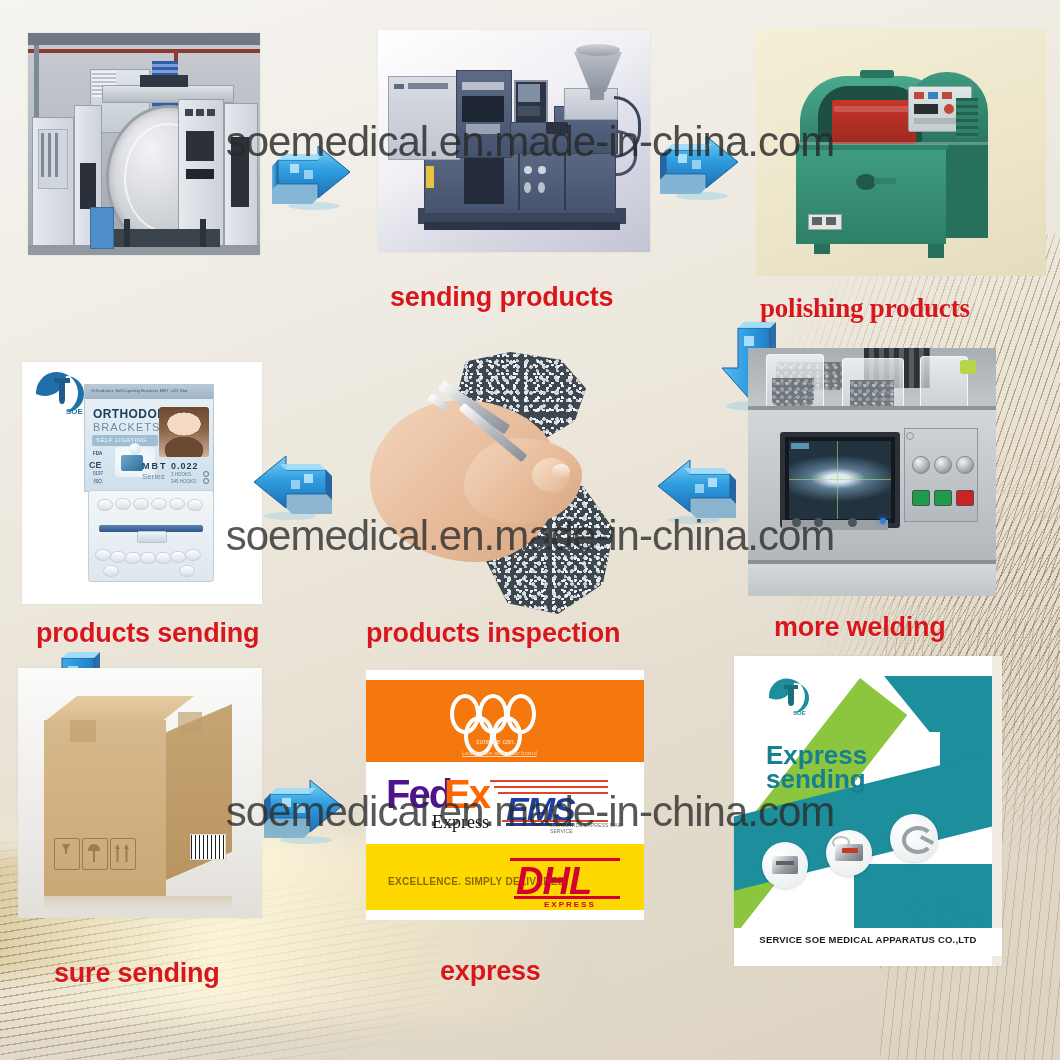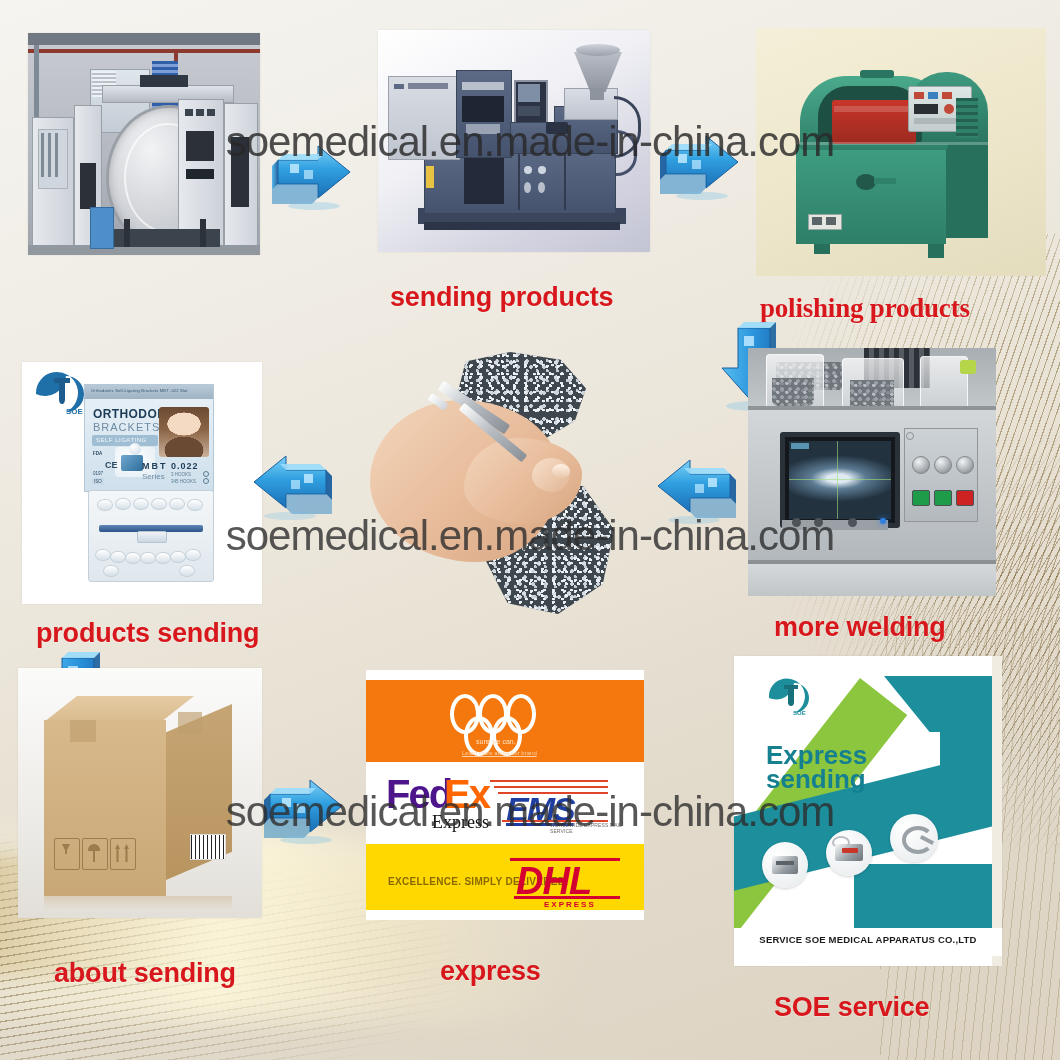--- a/index.html
+++ b/index.html
@@ -468,21 +468,21 @@
 
       <div style="position:absolute;left:86px;top:76px;font-size:9px;font-weight:bold;color:#1d3c57;letter-spacing:1px;">0.022</div>
       <div style="position:absolute;left:86px;top:87px;font-size:4.5px;color:#5a7b92;">3 HOOKS</div>
       <div style="position:absolute;left:86px;top:94px;font-size:4.5px;color:#5a7b92;">345 HOOKS</div>
       <div style="position:absolute;left:118px;top:86px;width:4px;height:4px;border:1px solid #5a7b92;border-radius:50%;"></div>
       <div style="position:absolute;left:118px;top:93px;width:4px;height:4px;border:1px solid #5a7b92;border-radius:50%;"></div>
       <div style="position:absolute;left:57px;top:76px;font-size:9px;font-weight:bold;color:#1d3c57;letter-spacing:2px;">MBT</div>
       <div style="position:absolute;left:57px;top:87px;font-size:8px;color:#6e8ba3;">Series</div>
 
       <div style="position:absolute;left:8px;top:66px;font-size:4.5px;font-weight:bold;color:#2b4a63;">FDA</div>
-      <div style="position:absolute;left:20px;top:75px;font-size:9px;font-weight:bold;color:#2b4a63;">CE</div>
+      <div style="position:absolute;left:4px;top:75px;font-size:9px;font-weight:bold;color:#2b4a63;">CE</div>
       <div style="position:absolute;left:8px;top:86px;font-size:4.5px;color:#2b4a63;">0197</div>
       <div style="position:absolute;left:7px;top:93px;font-size:4.5px;color:#2b4a63;background:#c9dbe8;padding:1px 2px;">ISO</div>
     </div>
 
     <div class="tray" style="left:66px;top:128px;width:124px;height:90px;">
       <div class="cell" style="left:8px;top:8px;"></div>
       <div class="cell" style="left:26px;top:7px;"></div>
       <div class="cell" style="left:44px;top:7px;"></div>
       <div class="cell" style="left:62px;top:7px;"></div>
       <div class="cell" style="left:80px;top:7px;"></div>
@@ -538,20 +538,21 @@
          border-radius:50% 50% 46% 54%/52% 48% 52% 48%;
          background:linear-gradient(135deg,#f7e0cb,#e2b593);"></div>
     <div style="position:absolute;left:196px;top:112px;width:18px;height:14px;border-radius:50%;
          background:linear-gradient(180deg,#fff0e4,#e8c7ab);"></div>
 
     <div class="tweezer" style="left:78px;top:50px;width:80px;height:11px;transform:rotate(34deg);"></div>
     <div class="tweezer" style="left:96px;top:76px;width:82px;height:9px;transform:rotate(40deg);"></div>
     <div style="position:absolute;left:72px;top:46px;width:20px;height:8px;transform:rotate(34deg);
          background:linear-gradient(100deg,#ffffff,#cdd2d7);border-radius:2px;"></div>
   </div>
+  <div class="label" style="left:366px;top:618px;">products inspection</div>
 
   <div class="arrow" style="left:652px;top:452px;">
     <svg viewBox="0 0 84 74">
       <polygon points="78,22 78,46 38,46 38,60 6,34 38,8 38,22" fill="url(#agl)" stroke="#1a5e9c" stroke-width="1"></polygon>
       <polygon points="78,22 72,16 32,16 38,22" fill="#9adcfb" opacity=".9"></polygon>
       <polygon points="78,46 78,22 84,28 84,52" fill="#1b5f9e" opacity=".95"></polygon>
       <polygon points="84,52 78,46 38,46 38,60 44,66 84,66" fill="#2b86c6" opacity=".5"></polygon>
       <rect x="56" y="26" width="9" height="9" fill="#bfe9ff" opacity=".85"></rect>
       <rect x="43" y="32" width="9" height="9" fill="#bfe9ff" opacity=".7"></rect>
       <ellipse cx="42" cy="68" rx="26" ry="4" fill="#7fc4e8" opacity=".3"></ellipse>
@@ -638,21 +639,21 @@
     <div style="position:absolute;left:97px;top:176px;width:5px;height:18px;background:#9c7b4c;
          clip-path:polygon(50% 0,100% 28%,70% 28%,70% 100%,30% 100%,30% 28%,0 28%);"></div>
     <div style="position:absolute;left:106px;top:176px;width:5px;height:18px;background:#9c7b4c;
          clip-path:polygon(50% 0,100% 28%,70% 28%,70% 100%,30% 100%,30% 28%,0 28%);"></div>
 
     <div class="barcode" style="left:172px;top:166px;width:34px;height:24px;"></div>
 
     <div style="position:absolute;left:26px;top:228px;width:188px;height:14px;
          background:linear-gradient(180deg,rgba(200,170,120,.35),rgba(255,255,255,0));"></div>
   </div>
-  <div class="label" style="left:54px;top:958px;">about sending</div>
+  <div class="label" style="left:54px;top:958px;">sure sending</div>
 
   <div class="arrow" style="left:264px;top:772px;">
     <svg viewBox="0 0 84 74">
       <polygon points="6,22 6,46 46,46 46,60 78,34 46,8 46,22" fill="url(#ag1)" stroke="#1a5e9c" stroke-width="1"></polygon>
       <polygon points="6,22 12,16 52,16 46,22" fill="#9adcfb" opacity=".9"></polygon>
       <polygon points="6,46 6,22 0,28 0,52" fill="#1b5f9e" opacity=".95"></polygon>
       <polygon points="0,52 6,46 46,46 46,60 40,66 0,66" fill="#2b86c6" opacity=".55"></polygon>
       <rect x="18" y="26" width="9" height="9" fill="#bfe9ff" opacity=".85"></rect>
       <rect x="32" y="32" width="9" height="9" fill="#bfe9ff" opacity=".7"></rect>
       <ellipse cx="42" cy="68" rx="26" ry="4" fill="#7fc4e8" opacity=".35"></ellipse>
@@ -746,17 +747,16 @@
           <path d="M40 20 q7 -3 12 1 q3 5 0 11 q-5 6 -10 2 q-4 -6 -2 -14z"></path>
           <path d="M56 14 q10 -4 18 1 q6 4 4 9 q-8 4 -16 1 q-6 -3 -6 -11z"></path>
           <path d="M68 28 q8 -2 12 3 q2 5 -3 8 q-7 2 -10 -3 q-2 -5 1 -8z"></path>
           <path d="M76 40 q6 -1 8 3 q1 4 -3 5 q-5 0 -6 -4z"></path>
         </g>
       </svg>
     </div>
 
     <div class="cat-foot" style="bottom:10px;height:22px;padding-top:6px;font-size:9.5px;">SERVICE SOE MEDICAL APPARATUS CO.,LTD</div>
   </div>
-  <div class="label" style="left:774px;top:992px;">SOE service</div>
 
   <div class="wm light" style="top:788px;">soemedical.en.made-in-china.com</div>
 
 </div>
 
 </body></html>

